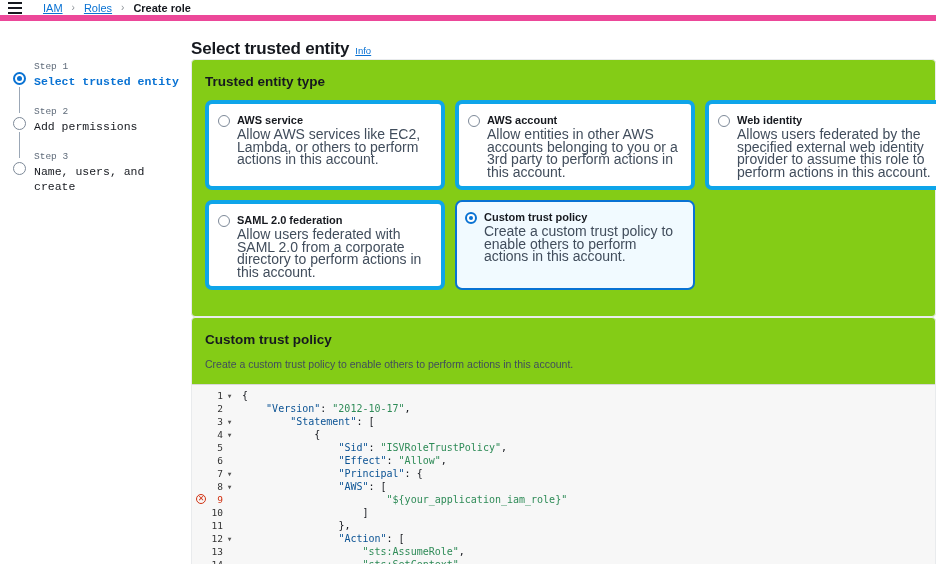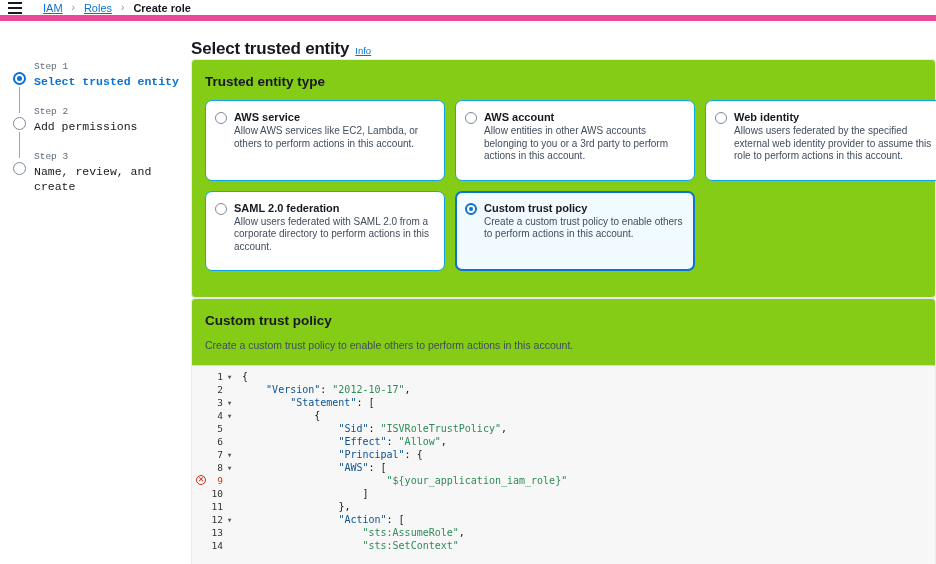--- a/index.html
+++ b/index.html
@@ -89,23 +89,23 @@
     border-radius: 4px;
     padding: 14px 15px 16px 13px;
     box-shadow: 0 1px 1px rgba(0,0,0,.03);
   }
   .card-title { font-size: 13.5px; font-weight: bold; margin-bottom: 11px; }
   .card-sub { font-size: 10.5px; color: #414d5c; margin-top: 2px; }
 
   .tiles { display: flex; gap: 10px; margin-bottom: 10px; }
   .tile {
     width: 240px; flex: none;
-    border: 1px solid #0ea5e9;
+    border: 4px solid #0ea5e9;
     border-radius: 7px;
-    padding: 9px 10px 17px 9px;
+    padding: 9px 10px 8px 9px;
     display: flex; gap: 7px;
     cursor: pointer;
     background: #fff;
   }
   .tile.tall { min-height: 58px; }
   .tile.selected {
     border: 2px solid #0972d3;
     background: #f1faff;
     padding: 8px 9px 8px 8px;
   }
@@ -113,21 +113,21 @@
     width: 12px; height: 12px; border-radius: 50%;
     border: 1px solid #7d8998; background: #fff;
     flex: none; margin-top: 2px; position: relative;
   }
   .tile.selected .tile-radio { border: 2px solid #0972d3; }
   .tile.selected .tile-radio::after {
     content: ""; position: absolute; left: 2px; top: 2px;
     width: 4px; height: 4px; border-radius: 50%; background: #0972d3;
   }
   .tile-name { font-size: 11px; font-weight: bold; line-height: 14px; }
-  .tile-desc { font-size: 10px; color: #414d5c; line-height: 12.5px; margin-top: 1px; }
+  .tile-desc { font-size: 14px; color: #414d5c; line-height: 12.5px; margin-top: 1px; }
 
   
   .editor-wrap {
     margin-top: 14px;
     margin-left: -13px;
     margin-right: -15px;
     margin-bottom: -16px;
     background: #f7f7f7;
     border-top: 1px solid #d8d8d8;
     height: 251px;
@@ -207,21 +207,21 @@
         <div class="step-label">Add permissions</div>
       </div>
     </div>
 
     <div class="step">
       <div class="step-marker">
         <div class="radio-outer"></div>
       </div>
       <div class="step-text">
         <div class="step-kicker">Step 3</div>
-        <div class="step-label">Name, review, and create</div>
+        <div class="step-label">Name, users, and create</div>
       </div>
     </div>
 
   </div>
 
   <div class="main">
 
     <div class="page-head">
       <span class="page-title">Select trusted entity</span>
       <span class="info-link">Info</span>

